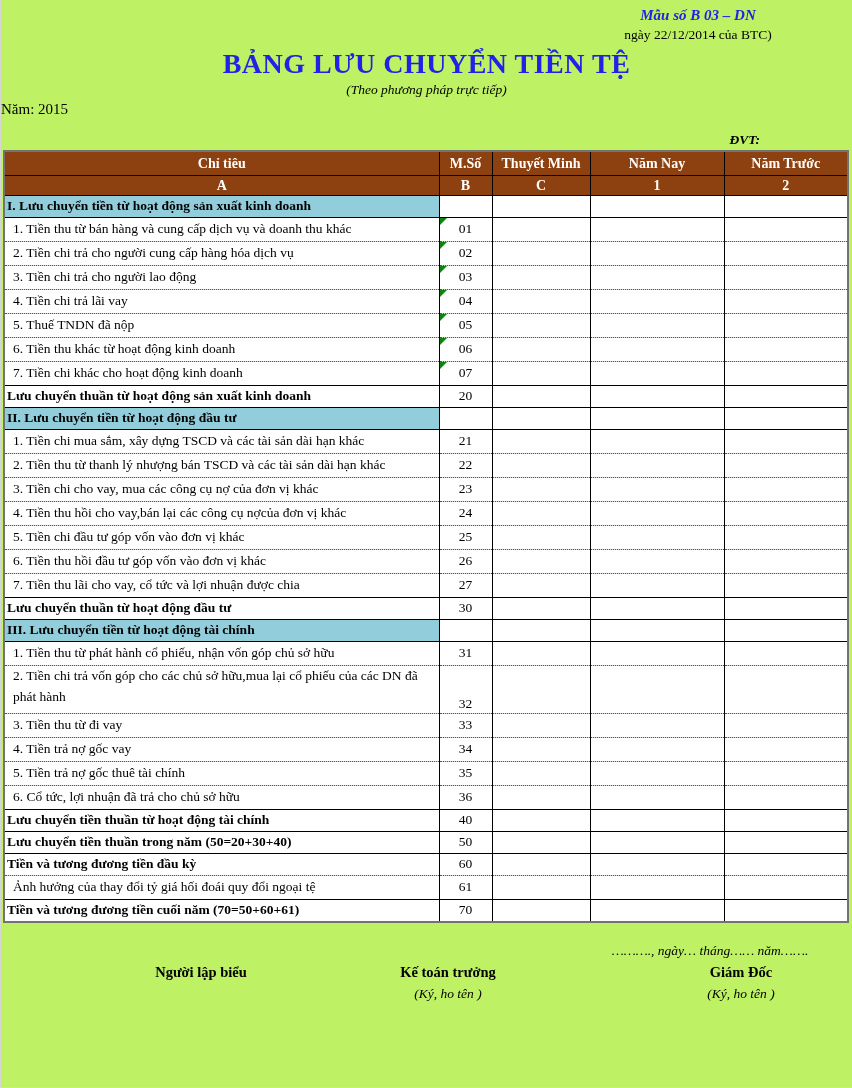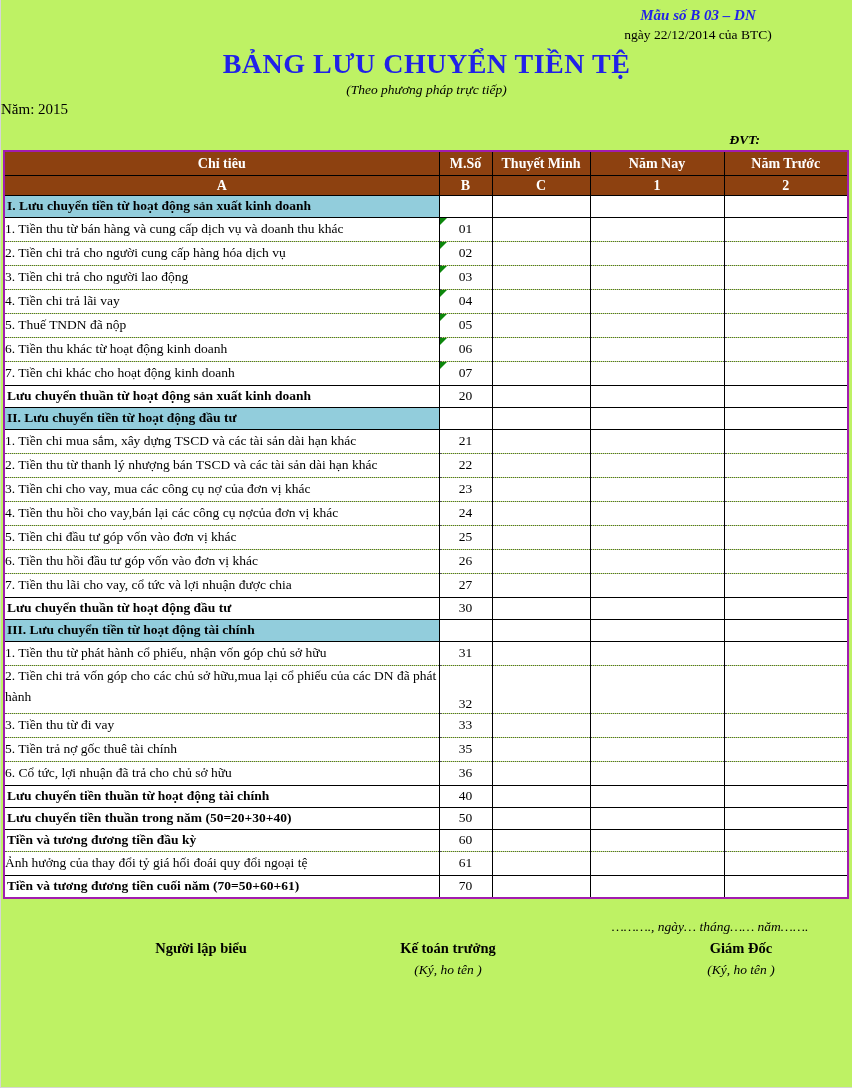--- a/index.html
+++ b/index.html
@@ -14,36 +14,36 @@
 
   
   .title{margin:4px 0 0 0;text-align:center;color:var(--blue,#2121e8);
          font-size:28px;font-weight:bold;letter-spacing:.5px;}
   .subtitle{text-align:center;font-style:italic;font-size:13.5px;margin-top:2px;}
   .year{font-size:15px;margin-top:3px;}
 
   .dvt{text-align:right;margin:14px 92px 2px 0;font-weight:bold;font-style:italic;font-size:13.5px;}
 
   
-  table{border-collapse:collapse;table-layout:fixed;margin-left:2px;width:844px;border:2px solid #a21caf;}
+  table{border-collapse:collapse;table-layout:fixed;margin-left:2px;width:844px;border:2px solid #737373;}
   col.c-a{width:435px}col.c-b{width:53px}col.c-c{width:98px}col.c-1{width:134px}col.c-2{width:124px}
   th,td{border-left:1px solid #000;border-right:1px solid #000;padding:0;overflow:hidden;}
   thead th{background:var(--brown,#8d4110);color:#fff;font-weight:bold;border-bottom:1px solid #000;}
   tr.h1 th{height:23px;font-size:14px;}
   tr.h2 th{height:19px;font-size:14px;}
   tbody td{font-size:13.5px;vertical-align:middle;background:#fff;}
   tbody tr td{border-top:1px dotted #555;}
   tbody tr:first-child td{border-top:none;}
   tr.section td,tr.summary td{border-top:1px solid #000;}
   tr.section + tr td{border-top:1px solid #000;}
   tr.section td{height:18px;}
   tr.item td{height:23px;}
   tr.summary td{height:21px;}
   tr.tall td{height:46px;}
-  td.c-label{line-height:1.55;}
+  td.c-label{padding-left:8px;line-height:1.55;}
   tr.section td.c-label{background:var(--ltblue,#92cddc);font-weight:bold;padding-left:2px;}
   tr.summary td.c-label{font-weight:bold;padding-left:2px;}
   tr.tall td.c-label{vertical-align:top;}
   tr.tall td.c-code{vertical-align:bottom;padding-bottom:1px;}
   td.c-code{text-align:center;position:relative;}
   .tri{position:absolute;top:0;left:0;width:0;height:0;
        border-top:7px solid var(--green,#0c860c);border-right:7px solid transparent;}
 
   
   .signatures{position:relative;height:140px;margin-top:14px;}
@@ -243,20 +243,27 @@
           <td class="c-y2"></td>
         </tr>
         <tr class="item">
           <td class="c-label">3. Tiền thu từ đi vay</td>
           <td class="c-code"><span>33</span></td>
           <td class="c-note"></td>
           <td class="c-y1"></td>
           <td class="c-y2"></td>
         </tr>
         <tr class="item">
+          <td class="c-label">4. Tiền trả nợ gốc vay</td>
+          <td class="c-code"><span>34</span></td>
+          <td class="c-note"></td>
+          <td class="c-y1"></td>
+          <td class="c-y2"></td>
+        </tr>
+        <tr class="item">
           <td class="c-label">5. Tiền trả nợ gốc thuê tài chính</td>
           <td class="c-code"><span>35</span></td>
           <td class="c-note"></td>
           <td class="c-y1"></td>
           <td class="c-y2"></td>
         </tr>
         <tr class="item">
           <td class="c-label">6. Cổ tức, lợi nhuận đã trả cho chủ sở hữu</td>
           <td class="c-code"><span>36</span></td>
           <td class="c-note"></td>

